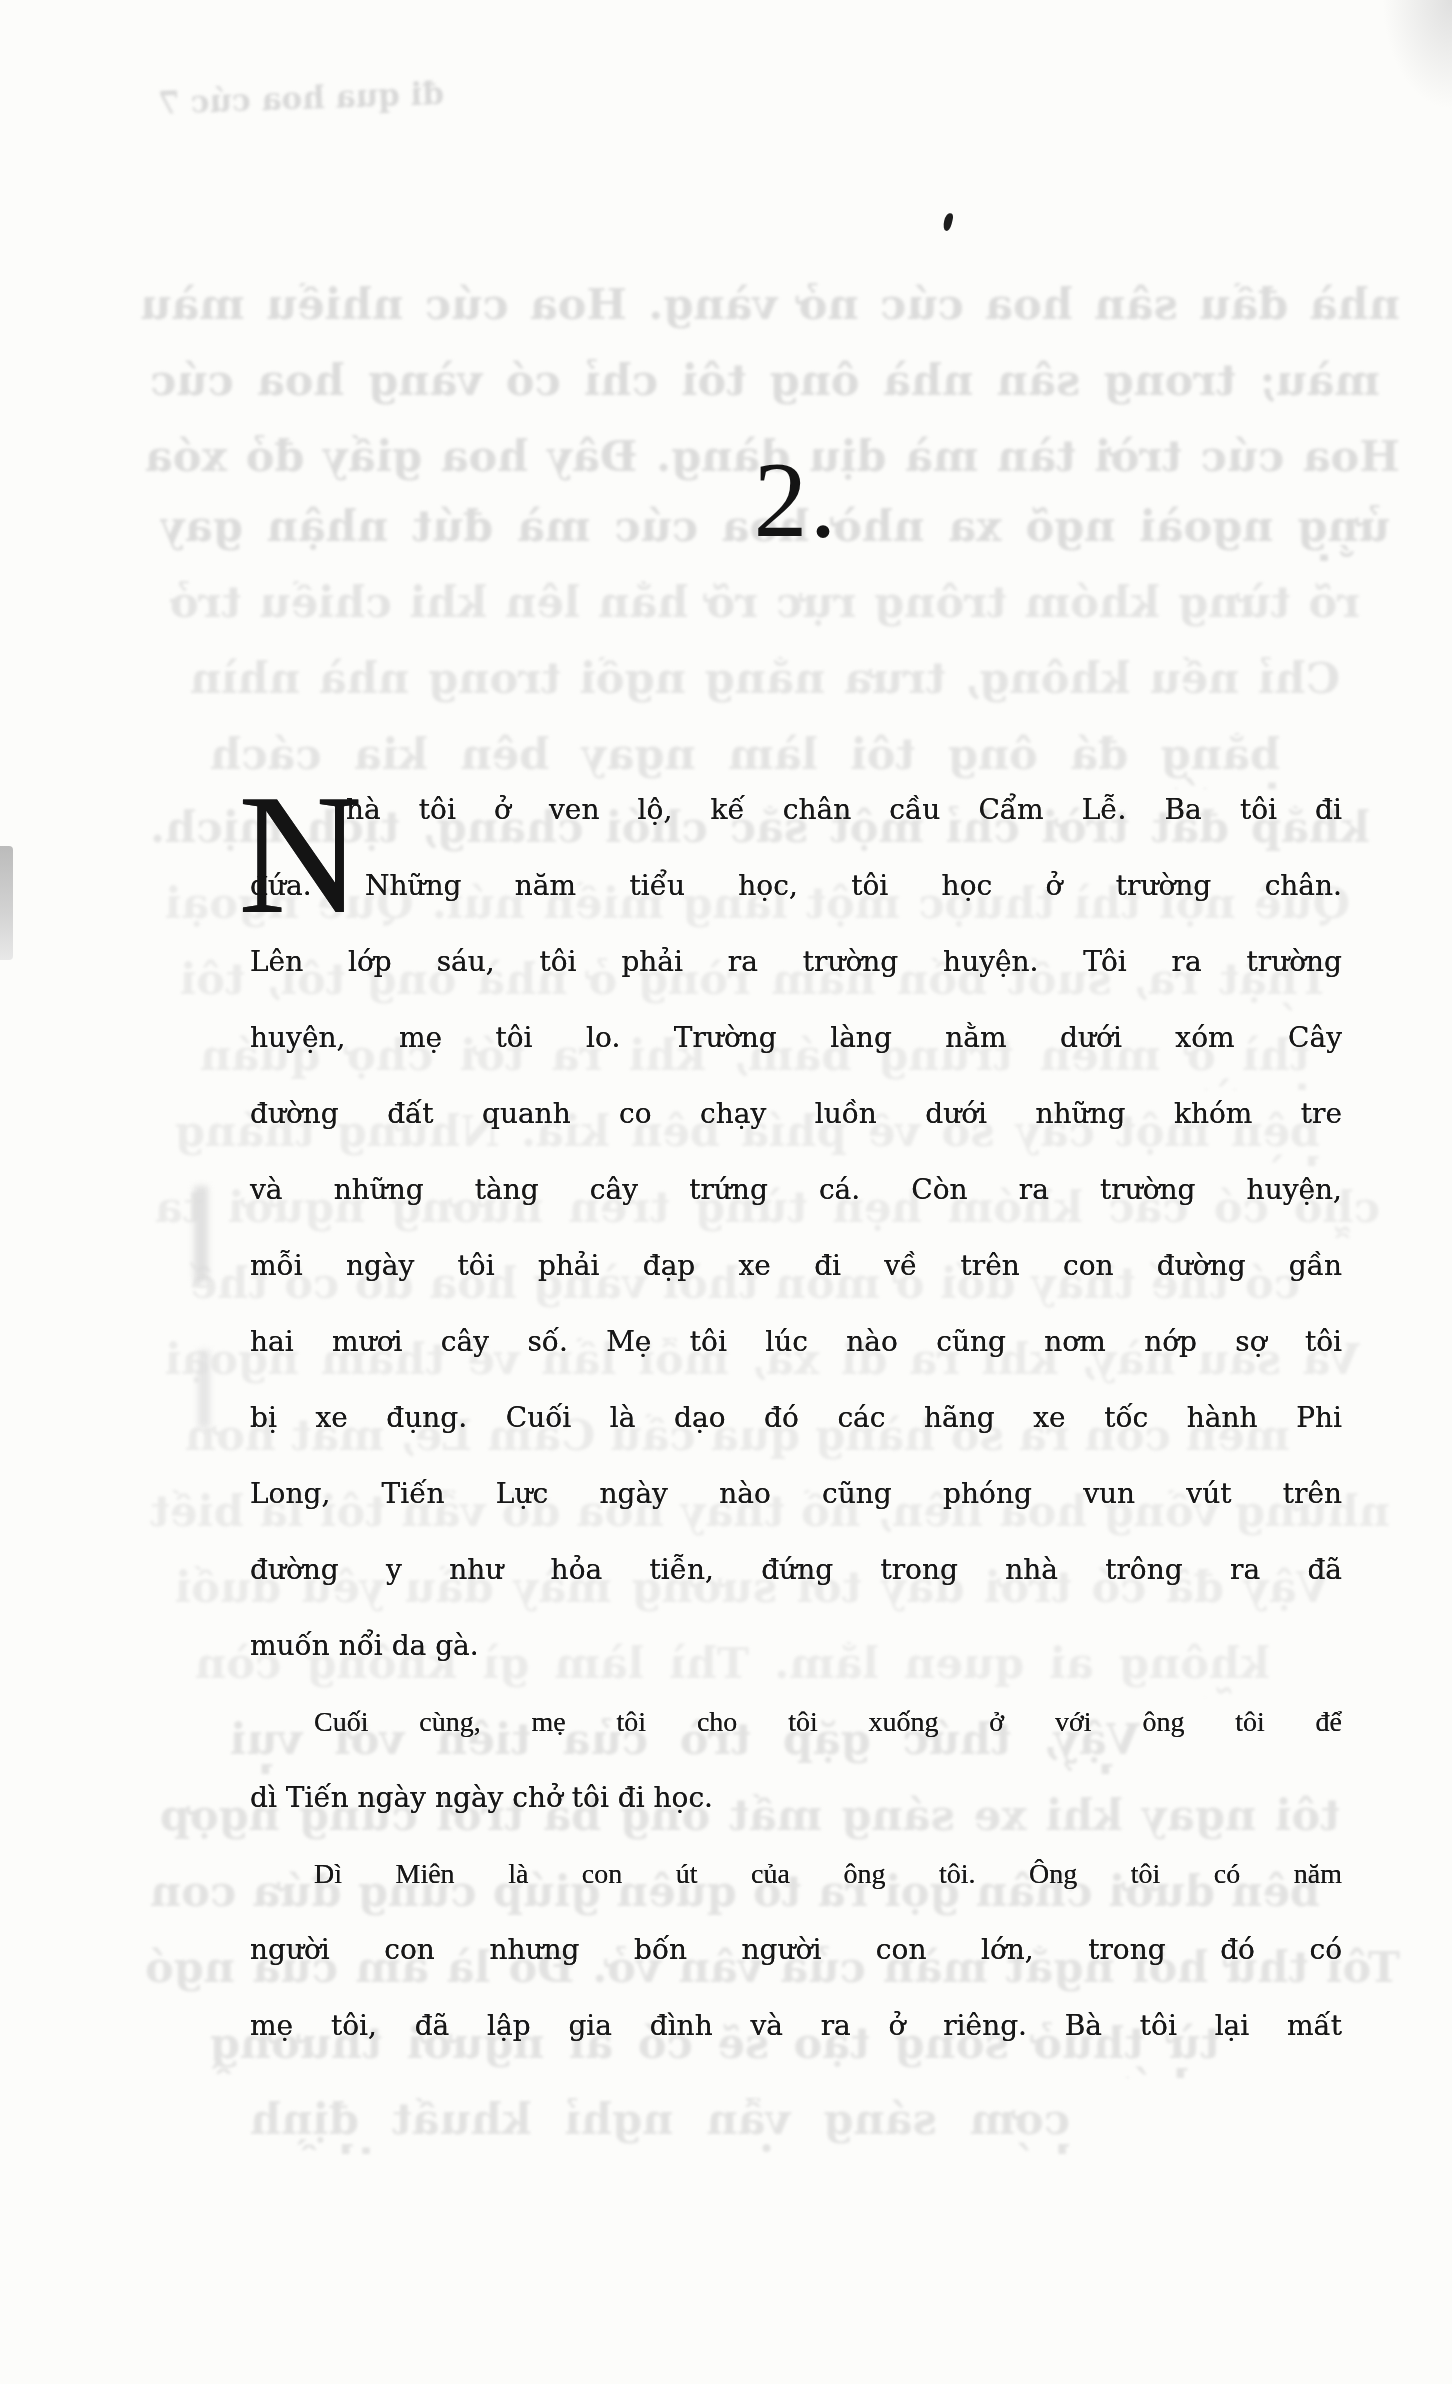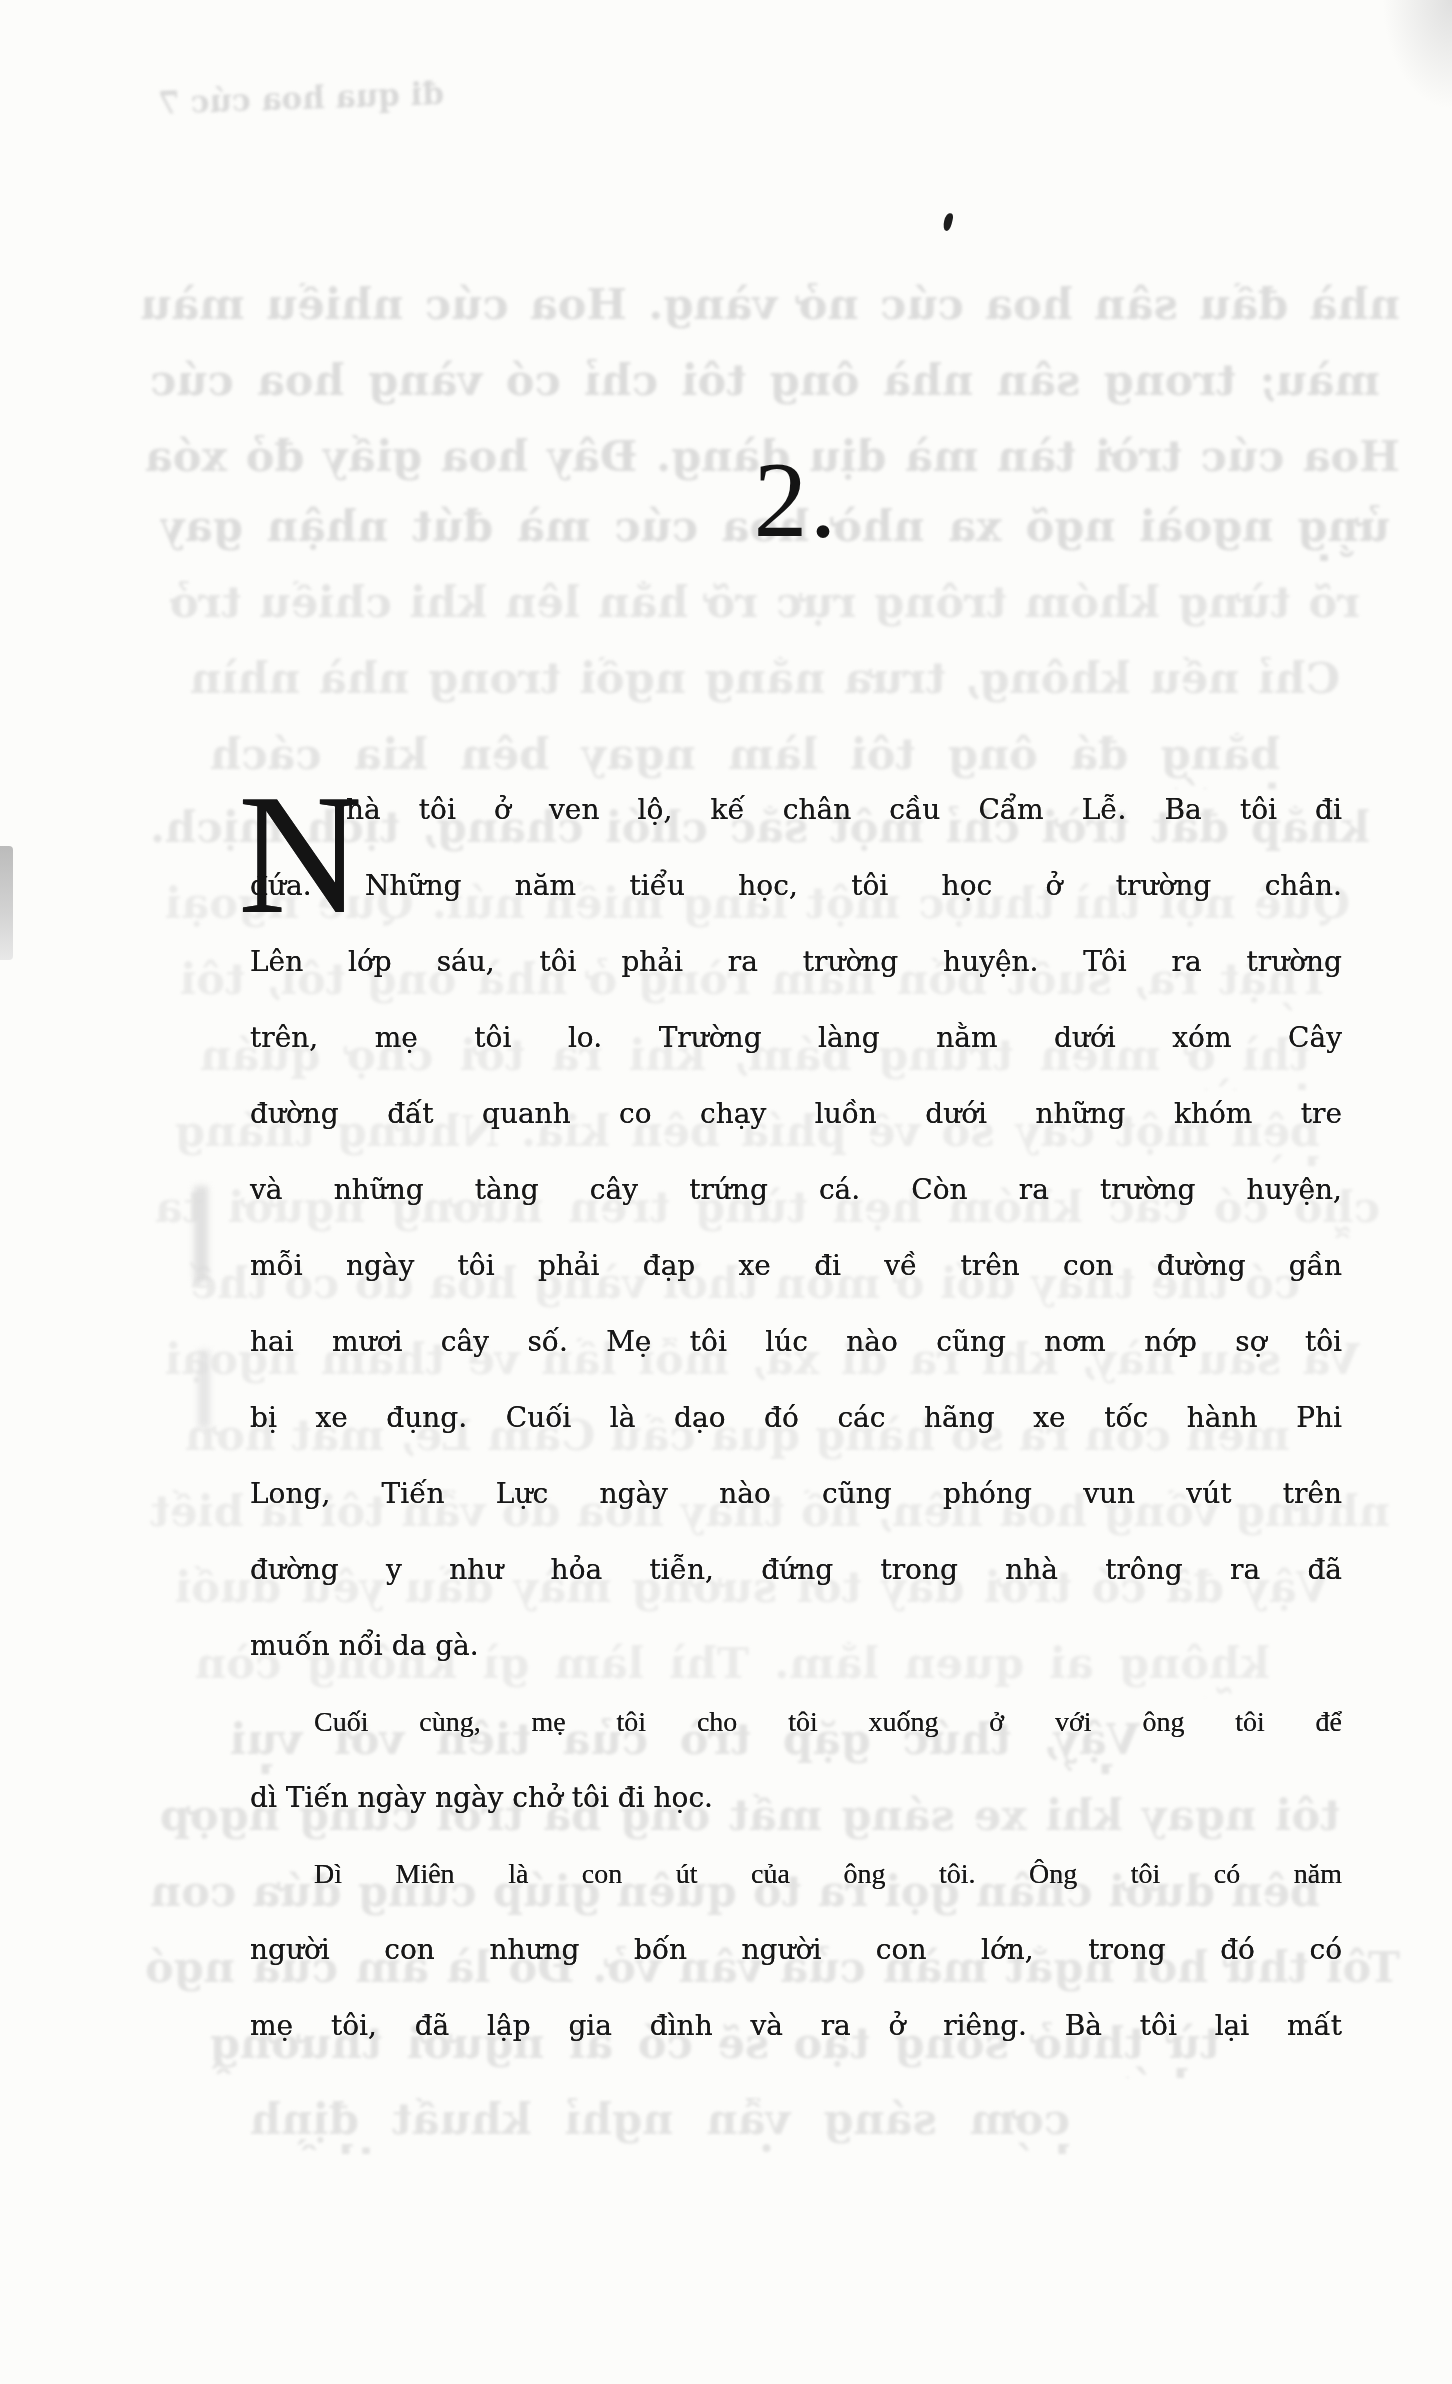--- a/index.html
+++ b/index.html
@@ -135,21 +135,21 @@
       </div>
   </div>
 
   <div class="chapter">2.</div>
 
   <div class="text-block" id="text-block">
       <div class="dropcap">N</div>
       <div class="tline dropgap">hà tôi ở ven lộ, kế chân cầu Cẩm Lễ. Ba tôi đi</div>
       <div class="tline">đứa. Những năm tiểu học, tôi học ở trường chân.</div>
       <div class="tline">Lên lớp sáu, tôi phải ra trường huyện. Tôi ra trường</div>
-      <div class="tline">trên, mẹ tôi lo. Trường làng nằm dưới xóm Cây</div>
+      <div class="tline">huyện, mẹ tôi lo. Trường làng nằm dưới xóm Cây</div>
       <div class="tline">đường đất quanh co chạy luồn dưới những khóm tre</div>
       <div class="tline">và những tàng cây trứng cá. Còn ra trường huyện,</div>
       <div class="tline">mỗi ngày tôi phải đạp xe đi về trên con đường gần</div>
       <div class="tline">hai mươi cây số. Mẹ tôi lúc nào cũng nơm nớp sợ tôi</div>
       <div class="tline">bị xe đụng. Cuối là dạo đó các hãng xe tốc hành Phi</div>
       <div class="tline">Long, Tiến Lực ngày nào cũng phóng vun vút trên</div>
       <div class="tline">đường y như hỏa tiễn, đứng trong nhà trông ra đã</div>
       <div class="tline lastline">muốn nổi da gà.</div>
       <div class="tline indent">Cuối cùng, mẹ tôi cho tôi xuống ở với ông tôi để</div>
       <div class="tline lastline">dì Tiến ngày ngày chở tôi đi học.</div>

